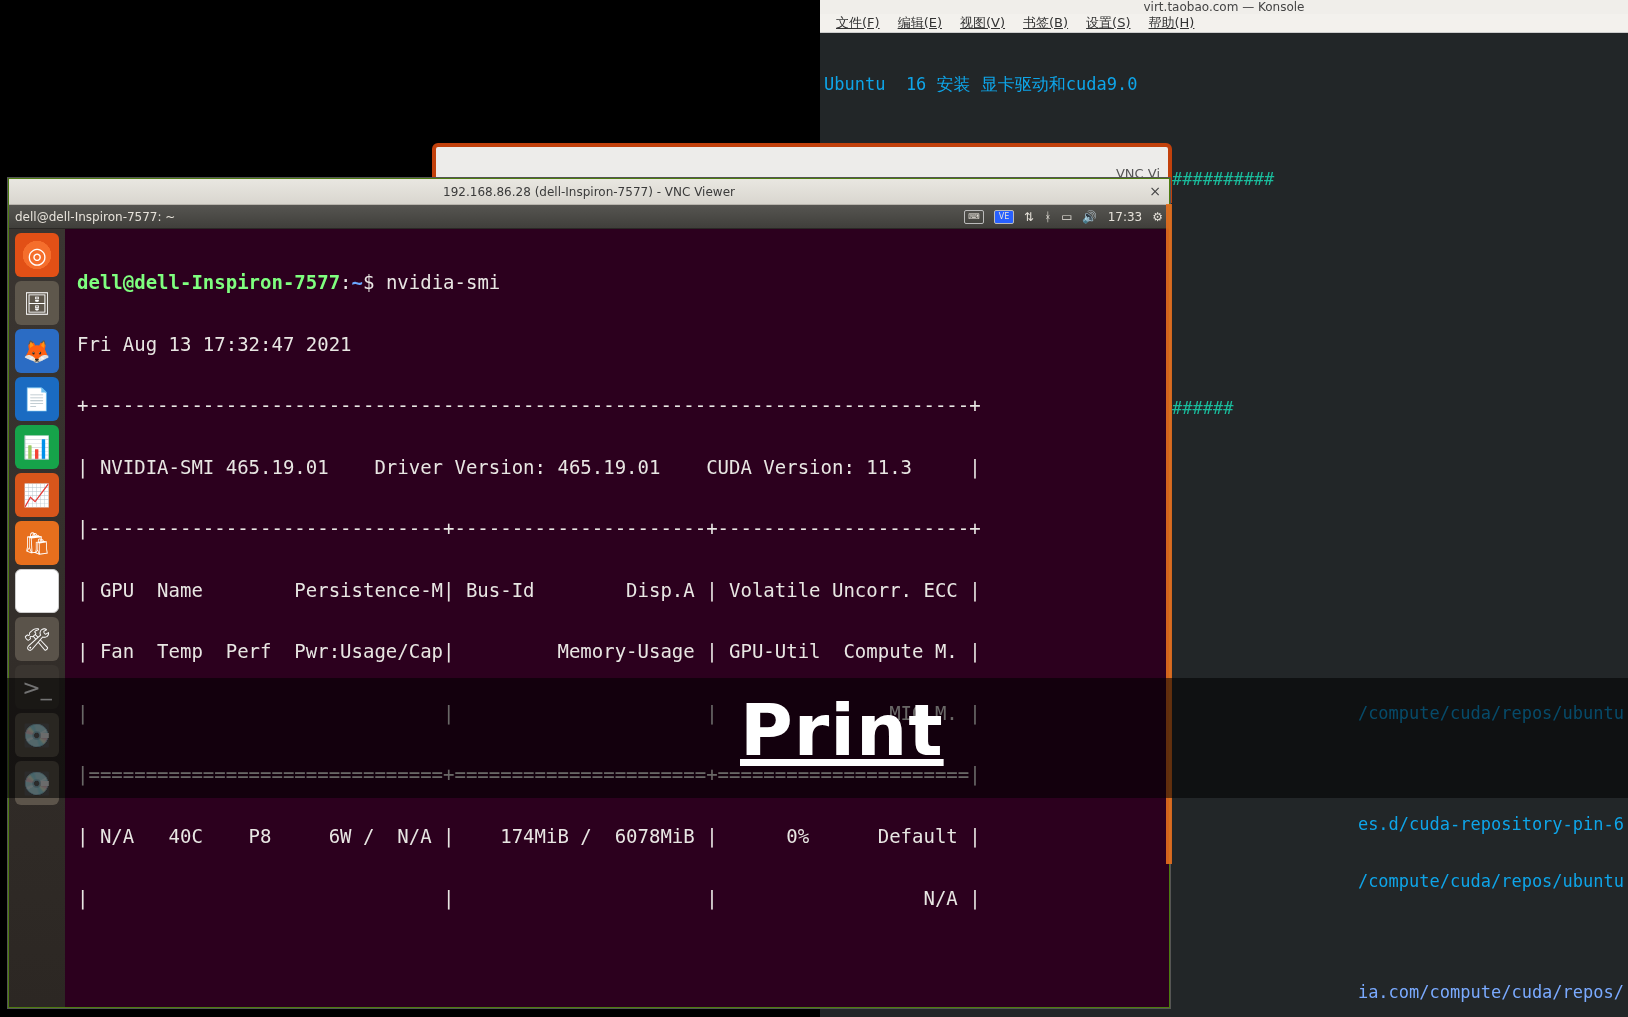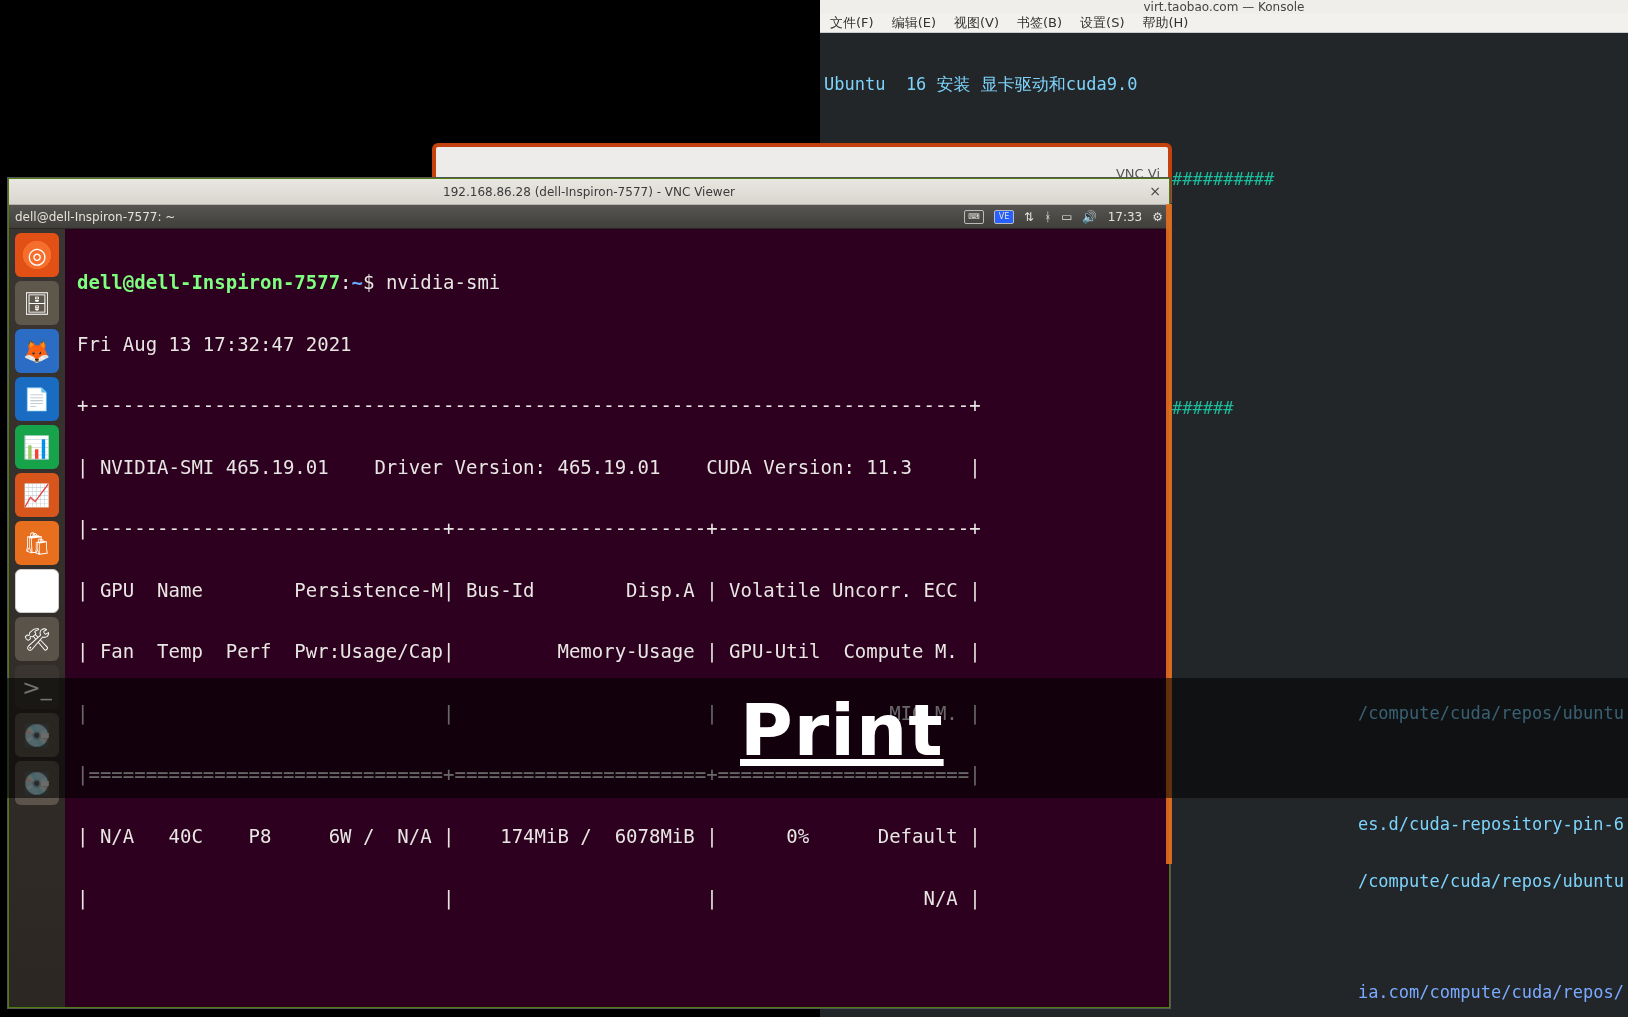--- a/index.html
+++ b/index.html
@@ -19,31 +19,32 @@
     display:flex; flex-direction:column;
   }
   .konsole-titlebar{
     height:20px; background:#f0eeea; color:#444;
     display:flex; justify-content:center; align-items:center;
     font-size:12px;
   }
   .konsole-menubar{
     height:28px; background:#f3f1ed; color:#333;
     display:flex; align-items:center; gap:18px;
-    padding:0 10px; font-size:13px;
+    padding:0 16px; font-size:13px;
     border-bottom:1px solid #ccc;
+    text-decoration:underline;
   }
   .konsole-menubar span{cursor:default;}
   .konsole-body{
     flex:1; background:#222628; color:#d6d6d6;
     padding:4px 4px; font-size:17px; line-height:1.12;
     position:relative;
   }
   .teal{color:#1abc9c;}
-  .gray{color:#7dd3fc;}
+  .gray{color:#0ea5e9;}
   .blue-link{color:#7aaaff;}
   .konsole-body .line{white-space:pre;}
 
   
   .vnc-under{
     position:absolute; left:432px; top:143px; width:740px; height:60px;
     background:#edecea; border:4px solid #c2410c; border-radius:6px 6px 0 0;
     display:flex; align-items:center; justify-content:center;
     font-size:13px; color:#555;
   }

